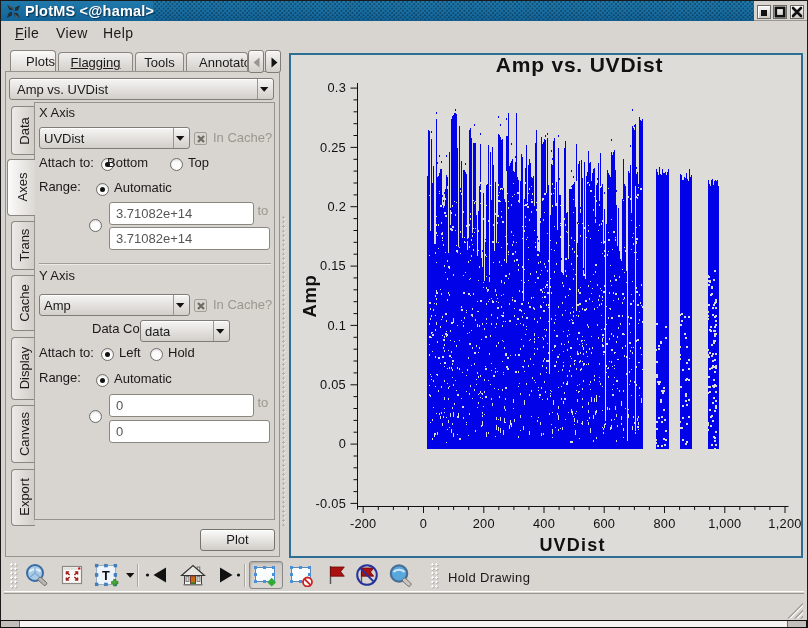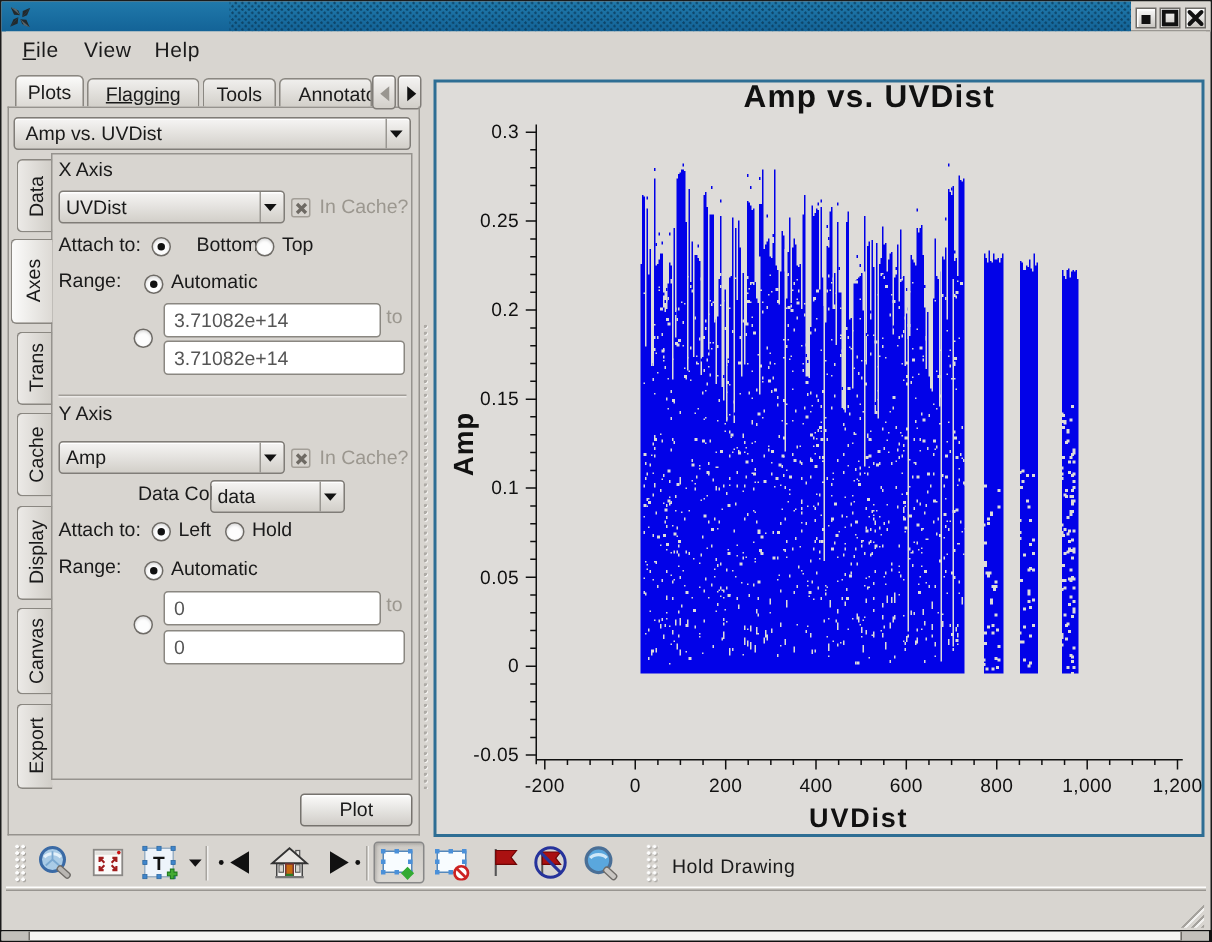--- a/index.html
+++ b/index.html
@@ -82,20 +82,21 @@
 <path d="M7.2 8.5L1.8 14.8 4 9.8z"></path>
             <path d="M7.2 8.5L1.8 14.8 6.8 12.6z"></path>
 <path d="M8.5 9.8L14.8 15.2 9.8 13z"></path>
             <path d="M8.5 9.8L14.8 15.2 12.6 10.2z"></path>
           </g>
 <g fill="#5a6468">
             <path d="M8.5 7.2L2.2 1.8 6 3.2 7.9 6.4z"></path>
             <path d="M8.5 9.8L14.8 15.2 11 13.8 9.1 10.6z"></path>
           </g>
         </svg></div>
+  <div id="titletext">PlotMS &lt;@hamal&gt;</div>
   <div id="capbtns">
     <div class="capbtn" style="left:3px;">
           <svg width="14" height="14" viewBox="0 0 14 14" style="">
             <rect x="4" y="5" width="6" height="6" fill="#111"></rect>
           </svg>
         </div>
     <div class="capbtn" style="left:19px;">
           <svg width="14" height="14" viewBox="0 0 14 14" style="">
             <rect x="2.8" y="2.8" width="8.4" height="8.4" fill="none" stroke="#111" stroke-width="2.6"></rect>
           </svg>
@@ -106,21 +107,21 @@
           </svg>
         </div>
   </div>
   <div id="menubar">
     <span class="menuitem" style="left:11px;"><u>F</u>ile</span>
     <span class="menuitem" style="left:52px;">View</span>
     <span class="menuitem" style="left:99px;">Help</span>
   </div>
 
   <div class="tabline"></div>
-  <div class="tab" style="left:9px;top:49px;width:46px;height:21px;background:linear-gradient(#fbfbfa,#dcd9d4);line-height:21px;z-index:2;">Plots</div>
+  <div class="tab" style="left:9px;top:49px;width:46px;height:21px;background:linear-gradient(#fbfbfa,#dcd9d4);line-height:21px;z-index:2;text-align:right;">Plots</div>
   <div class="tab" style="left:57px;top:51px;width:75px;height:19px;line-height:19px;text-decoration:underline;">Flagging</div>
   <div class="tab" style="left:134px;top:51px;width:49px;height:19px;line-height:19px;">Tools</div>
   <div class="tab" style="left:185px;top:51px;width:62px;height:19px;line-height:19px;text-align:left;padding-left:12px;">Annotator</div>
   <div class="combo" style="left:246.5px;top:48.5px;width:16px;height:23.5px;"><svg width="16" height="23">
           <path d="M10.5 6.5v10L4.5 11.5z" fill="#999690"></path>
         </svg></div>
   <div class="combo" style="left:264px;top:48.5px;width:16px;height:23.5px;"><svg width="16" height="23">
           <path d="M5.5 6.5v10l6-5z" fill="#111"></path>
         </svg></div>
 
@@ -169,21 +170,21 @@
         </span>
       </div>
   <div id="cb1" style="left:193px;top:130.5px;">
         <svg class="cbx" width="14" height="14">
           <path d="M4 4l6 6M10 4l-6 6" stroke="#6e6a64" stroke-width="2.2"></path>
         </svg>
       </div>
   <span class="lbl gray" style="left:212px;top:129px;">In Cache?</span>
   <span class="lbl" style="left:38px;top:153.5px;">Attach to:</span>
   <div class="radio on" style="left:100px;top:156.5px;"></div>
-  <span class="lbl" style="left:130px;top:153.5px;">Bottom</span>
+  <span class="lbl" style="left:106px;top:153.5px;">Bottom</span>
   <div class="radio" style="left:169px;top:156.5px;"></div>
   <span class="lbl" style="left:187px;top:153.5px;">Top</span>
   <span class="lbl" style="left:38px;top:177.5px;">Range:</span>
   <div class="radio on" style="left:95px;top:182px;"></div>
   <span class="lbl" style="left:113px;top:179px;">Automatic</span>
   <div class="field" style="left:108px;top:201px;width:145px;height:23px;">
         <span>3.71082e+14</span>
       </div>
   <span class="lbl gray" style="left:256.5px;top:202px;">to</span>
   <div class="radio" style="left:88px;top:217.5px;"></div>

